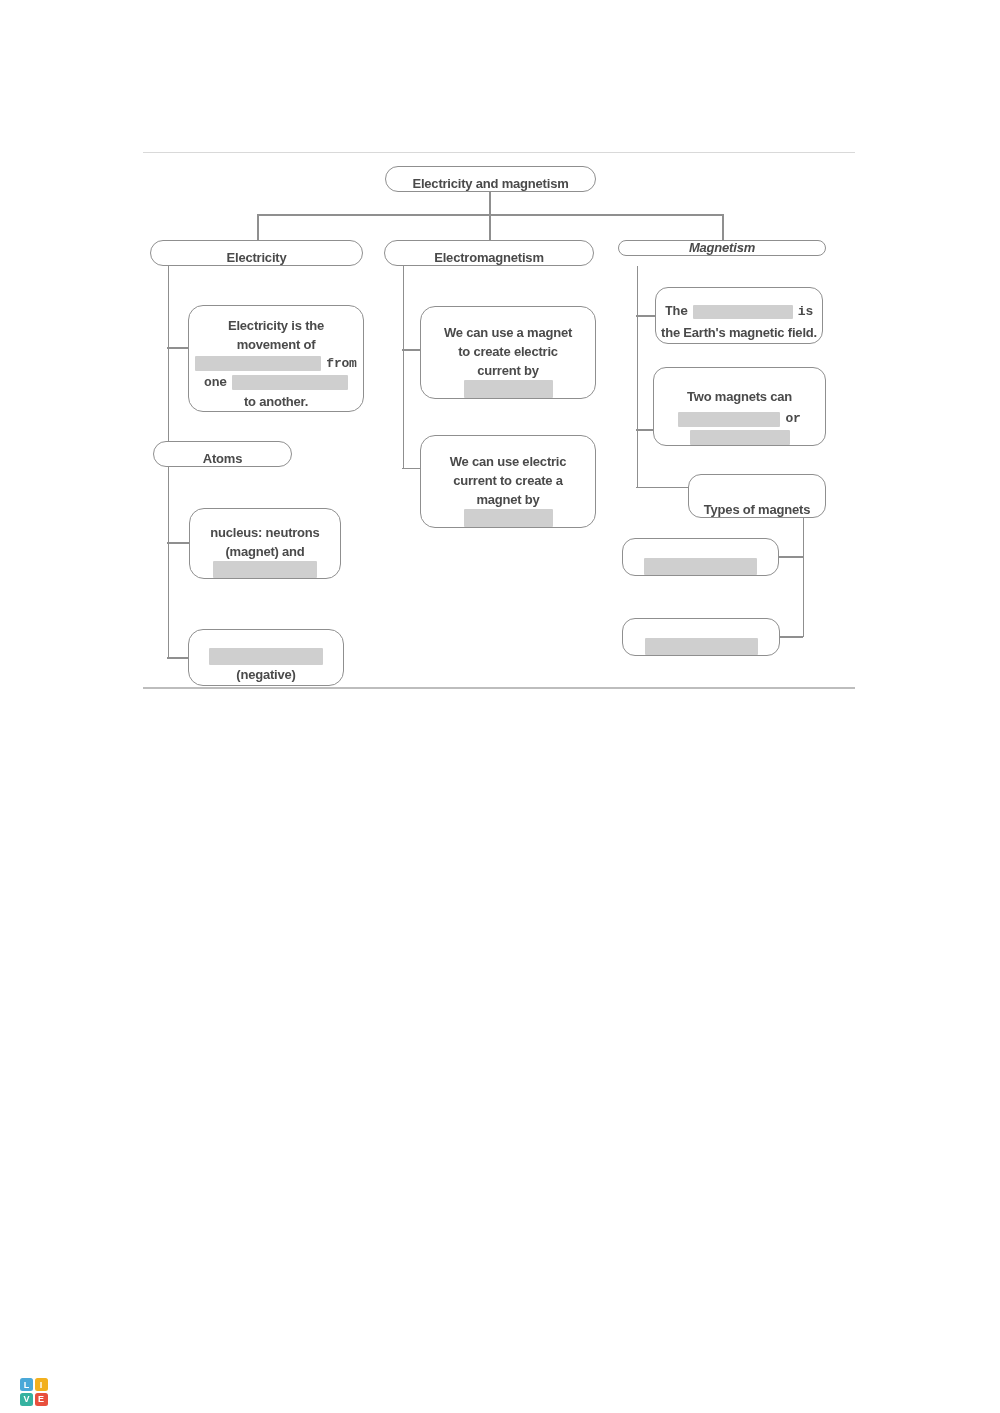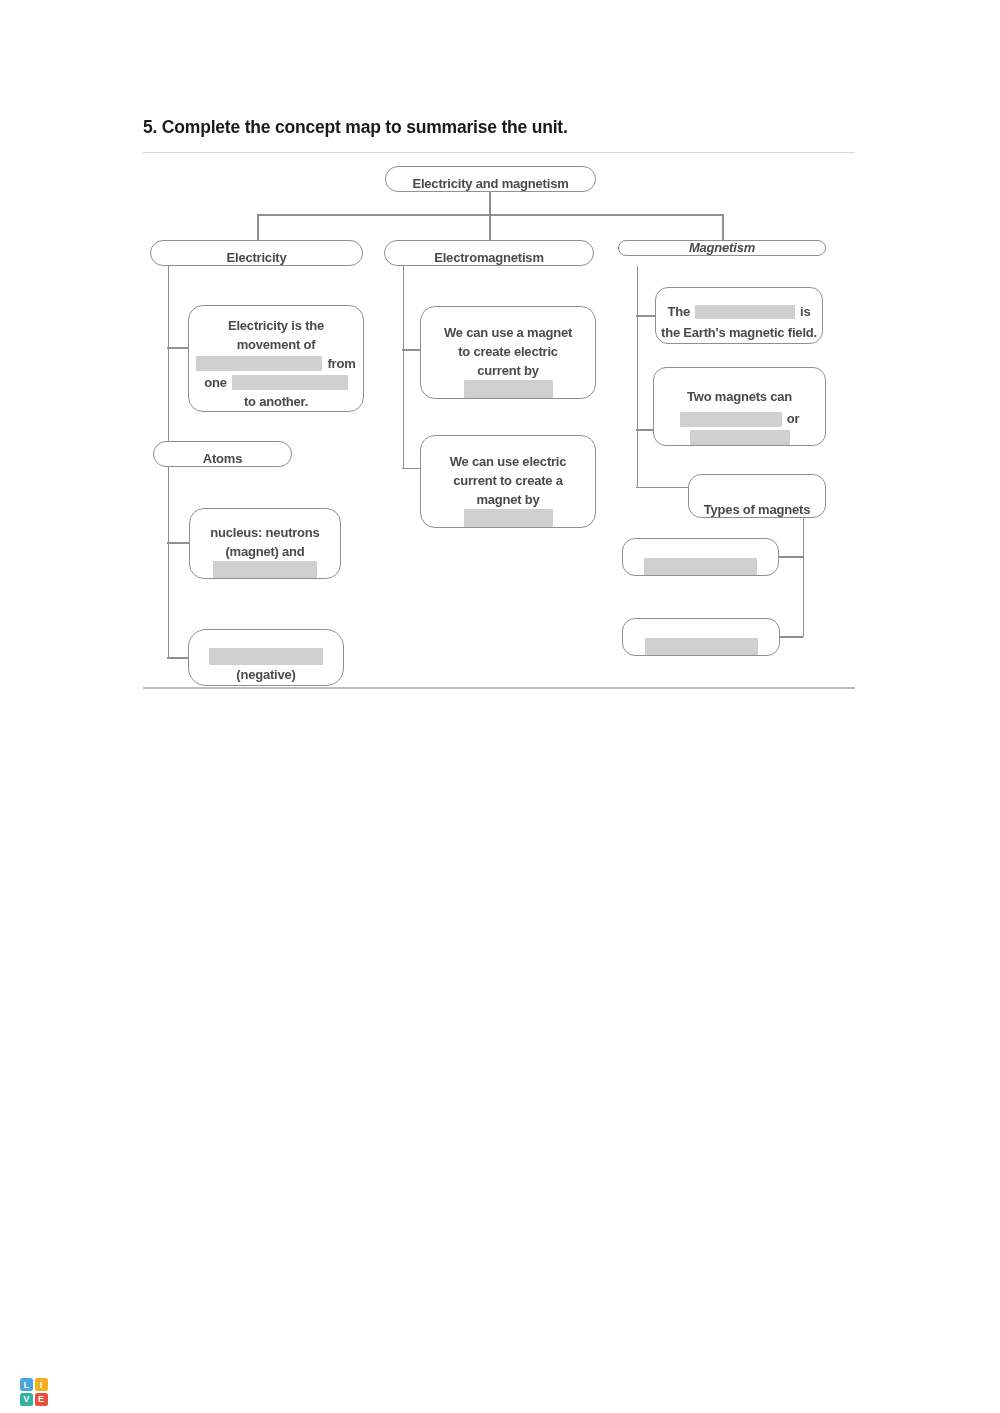--- a/index.html
+++ b/index.html
@@ -24,21 +24,21 @@
     font-weight:bold; font-size:13px; letter-spacing:-0.2px;
     text-align:center; display:flex; flex-direction:column;
     align-items:center; justify-content:flex-end;
   }
   .pill { border-radius:13px; }
   .card { border-radius:15px; }
   .blank {
     display:inline-block; background:#cfcfcf; vertical-align:middle;
     height:15px; border-radius:1px;
   }
-  .row { display:flex; align-items:center; justify-content:center; gap:5px; }
+  .row { display:flex; align-items:center; justify-content:center; gap:5px;font-family:Liberation Mono, monospace; }
 
   .footer { position:absolute; left:20px; top:1378px; display:flex; align-items:center; }
   .tiles {
     display:grid; grid-template-columns:13px 13px; grid-template-rows:13px 13px;
     gap:1.5px; margin-right:3px;
   }
   .tile {
     display:flex; align-items:center; justify-content:center;
     color:#ffffff; font-size:9px; font-weight:bold; border-radius:2.5px;
     font-family:"Liberation Sans", sans-serif;
@@ -46,21 +46,20 @@
   .logo-text {
     color:#1e3d6e; font-size:27px; font-weight:bold; letter-spacing:-0.5px;
     font-family:"Liberation Sans", sans-serif;
   }
 </style>
 </head>
 <body>
 
 <div class="page">
 
-  <div class="title">5. Complete the concept map to summarise the unit.</div>
 
   <div class="hairline top"></div>
   <div class="hairline bottom"></div>
 
   <div>
 
     <div class="line" style="left:489px;top:192px;width:1.5px;height:23px;"></div>
     <div class="line" style="left:257px;top:214px;width:466px;height:1.5px;"></div>
     <div class="line" style="left:257px;top:214px;width:1.5px;height:26px;"></div>
     <div class="line" style="left:489px;top:214px;width:1.5px;height:26px;"></div>
@@ -116,21 +115,21 @@
     </div>
 
     <div class="node card" style="left:189px;top:508px;width:152px;height:71px;line-height:19px;">
       <div>nucleus: neutrons</div>
       <div>(magnet) and</div>
       <div class="row">
           <span class="blank" style="width:104px;height:17px;"></span>
         </div>
     </div>
 
-    <div class="node card" style="left:188px;top:629px;width:156px;height:57px;line-height:20px;border-radius:18px;">
+    <div class="node card" style="left:188px;top:629px;width:156px;height:57px;line-height:20px;">
       <div class="row">
           <span class="blank" style="width:114px;height:17px;"></span>
         </div>
       <div>(negative)</div>
     </div>
 
     <div class="node card" style="left:420px;top:306px;width:176px;height:93px;line-height:19px;">
       <div>We can use a magnet</div>
       <div>to create electric</div>
       <div>current by</div>

